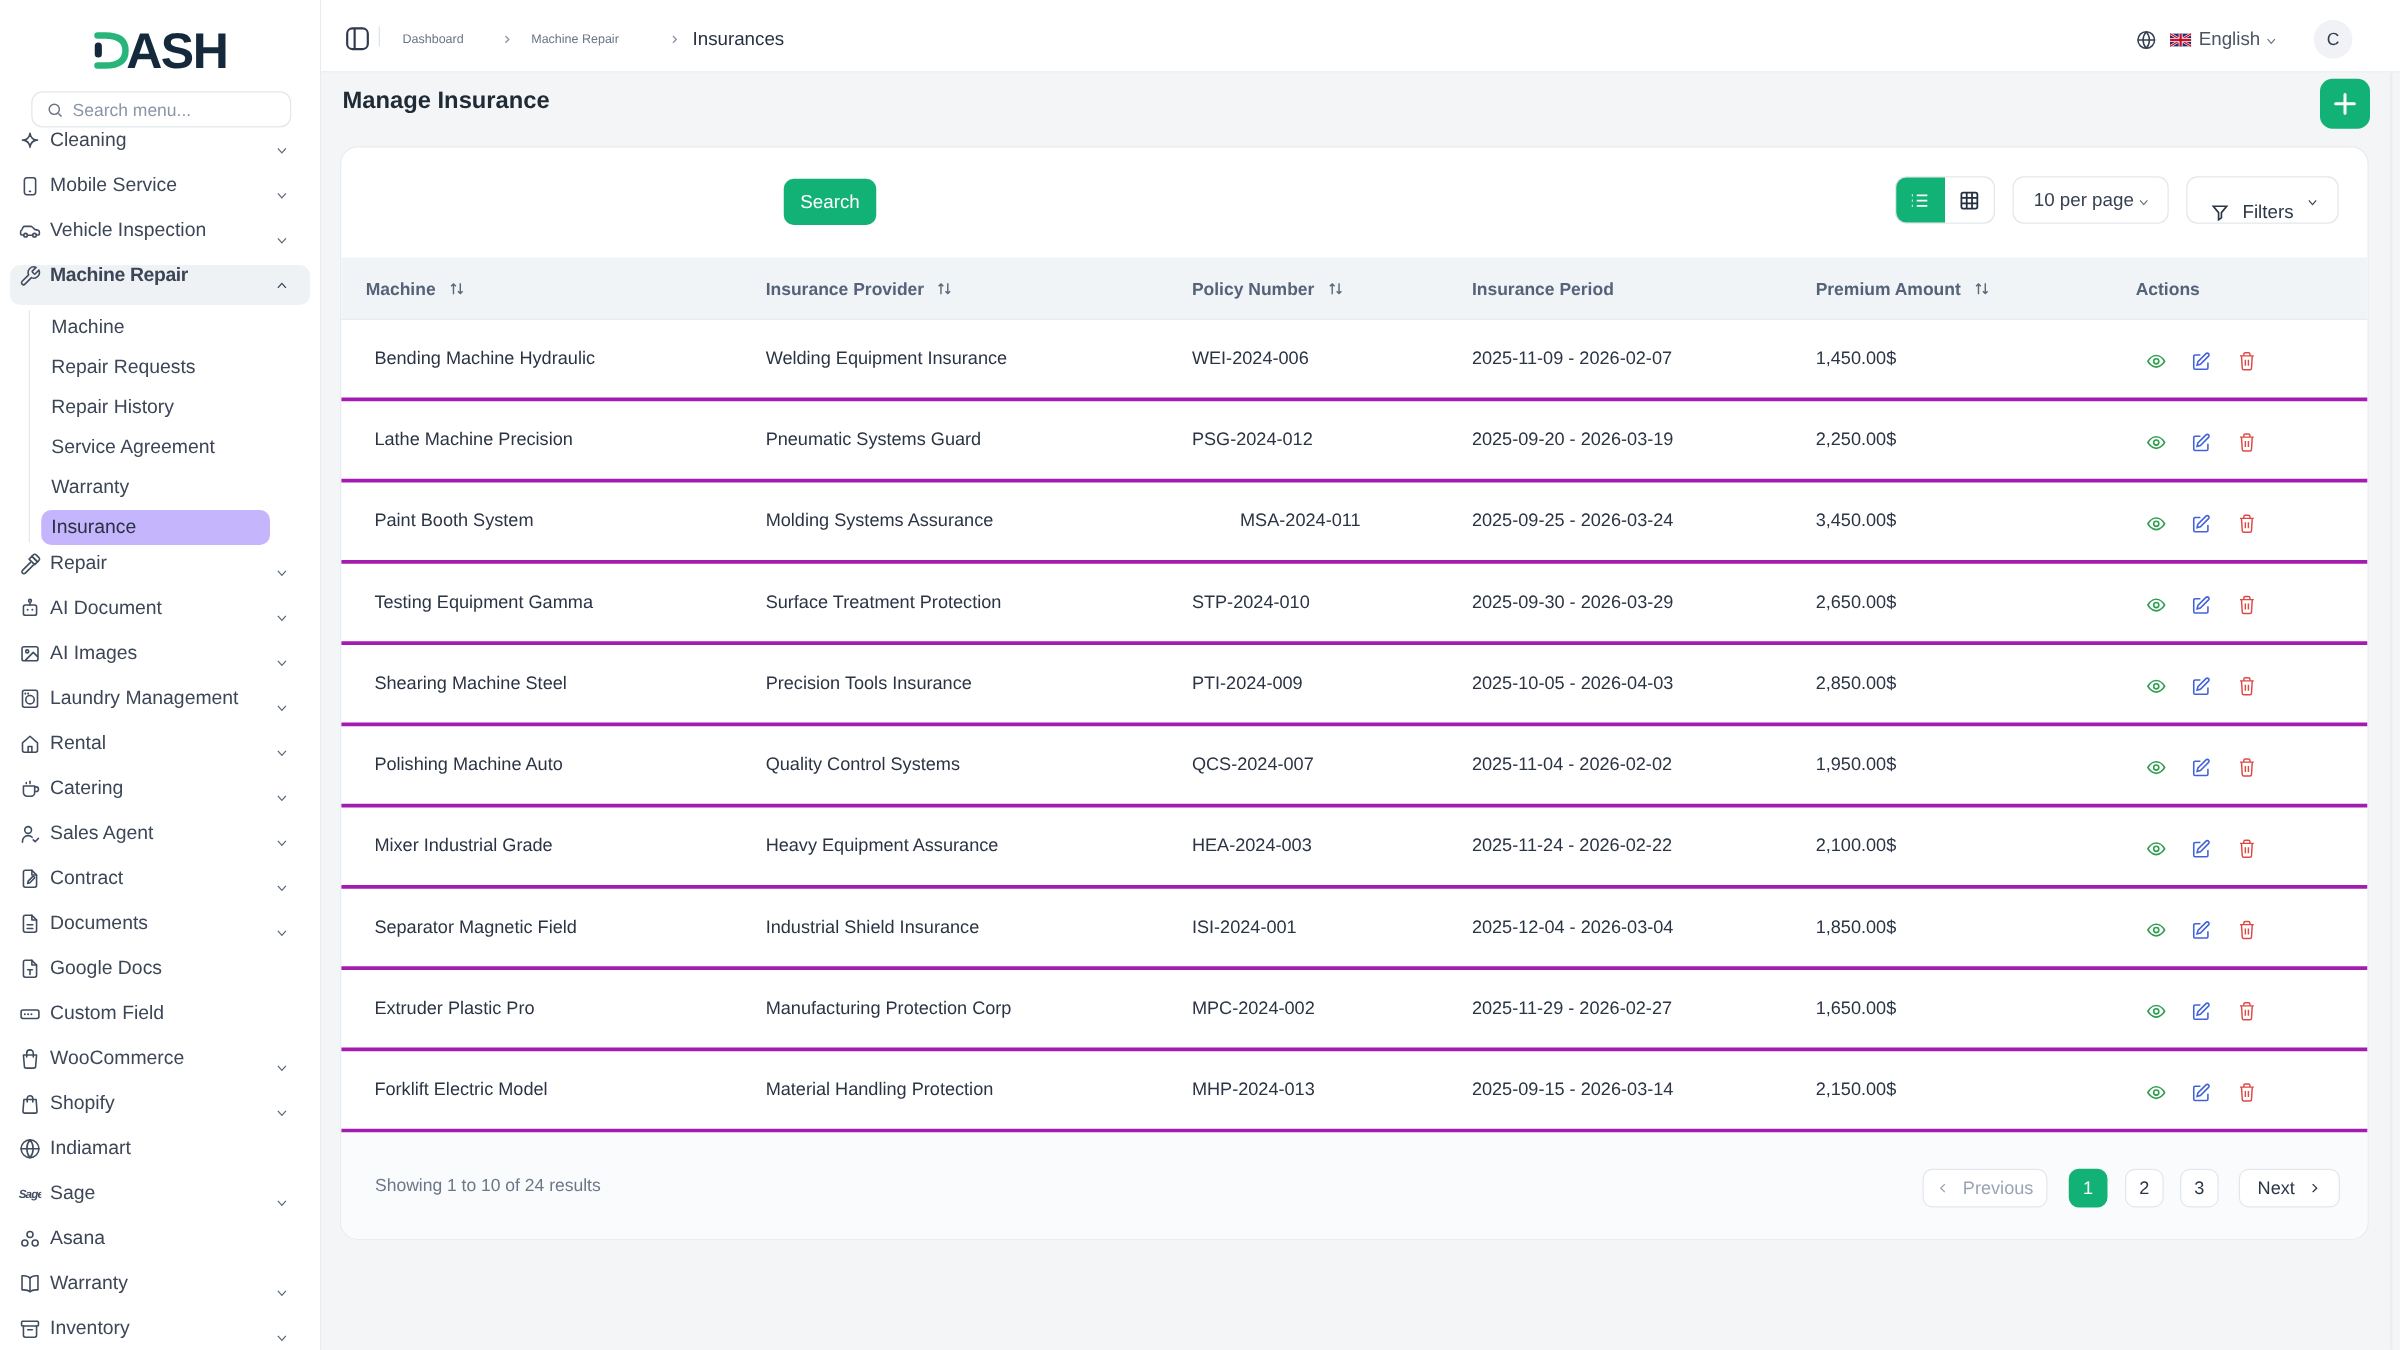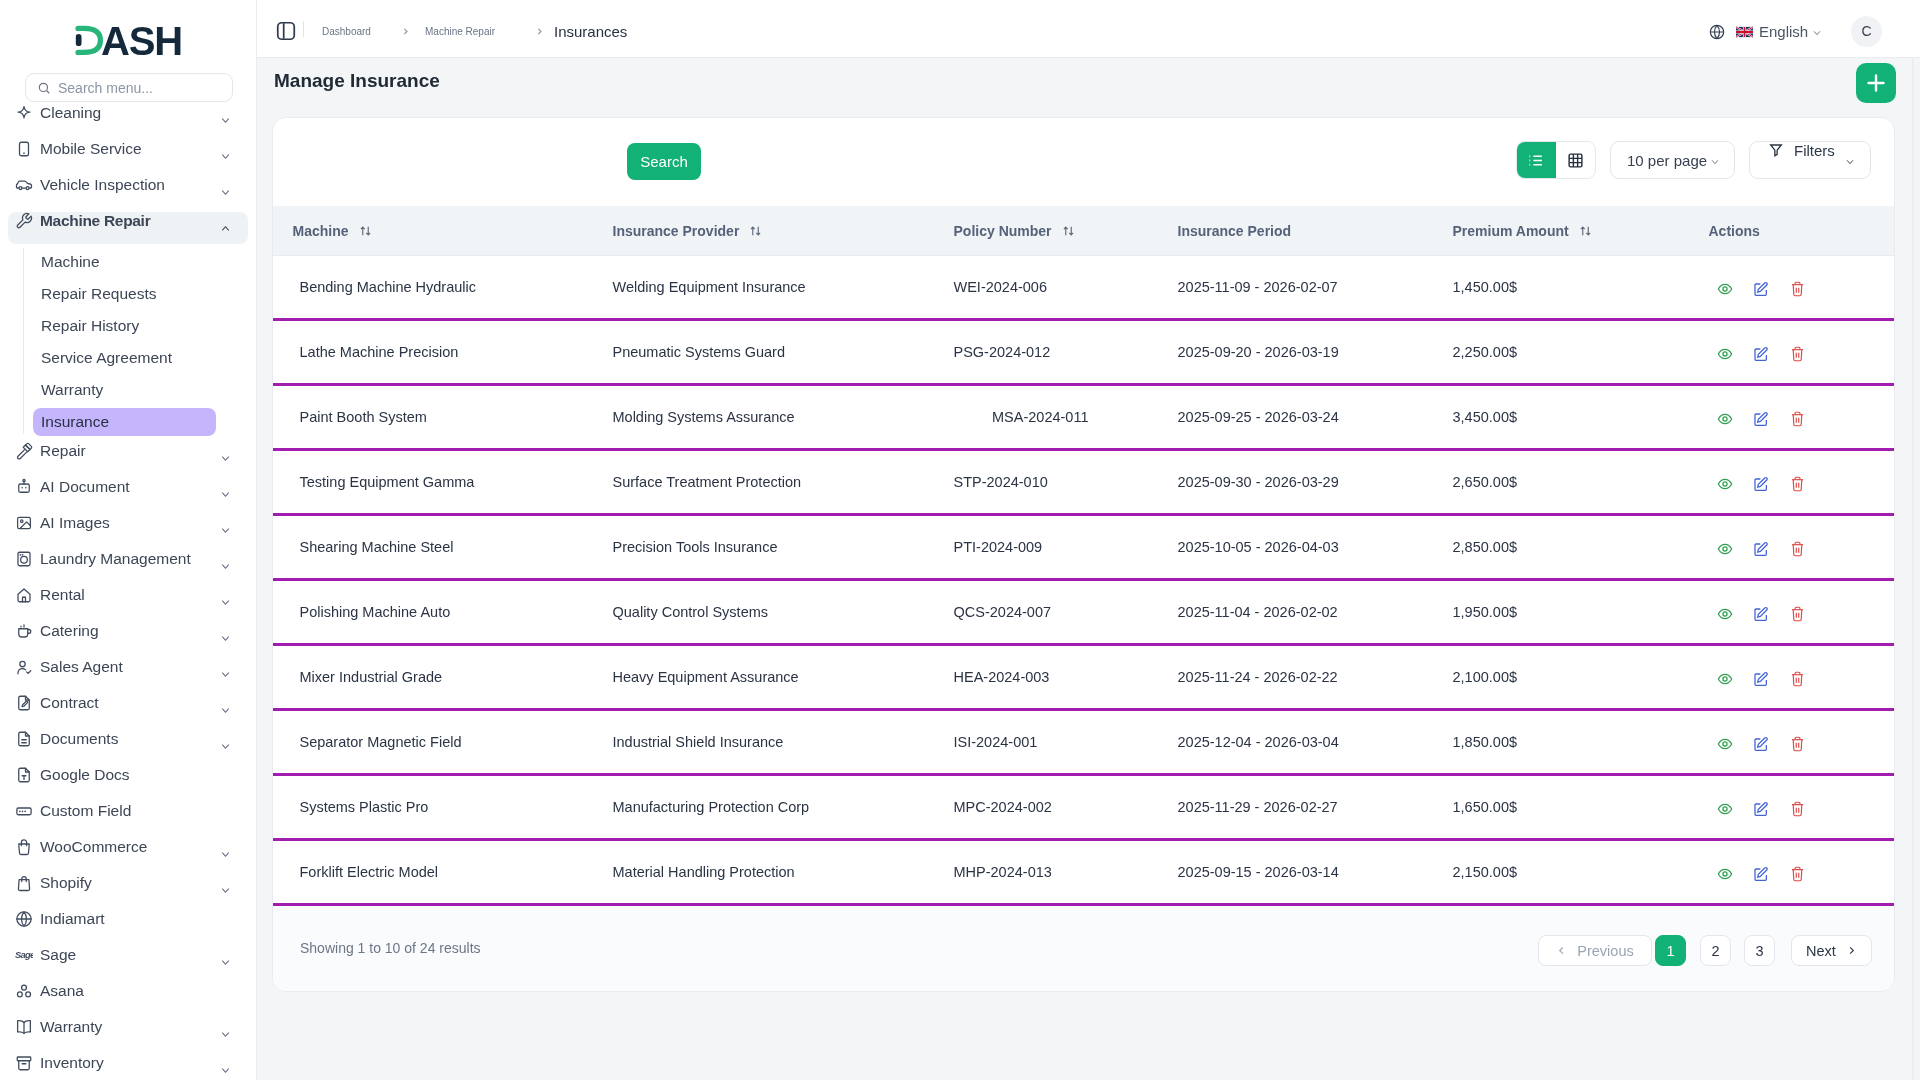--- a/index.html
+++ b/index.html
@@ -28,21 +28,21 @@
 .addbtn { position:absolute; left:1856px; top:63px; width:40px; height:40px; border-radius:10px; background:#12b176; }
 
 .card { position:absolute; left:272px; top:117px; width:1623px; height:875px; background:#fff; border:1px solid #e8ecf0; border-radius:14px; overflow:hidden; }
 .srchin { position:absolute; left:26px; top:25px; width:317px; height:37px; border:1px solid #e3e7ec; border-radius:8px; display:flex; align-items:center; padding-left:13px; font-size:15px; color:#8d98a9; }
 .srchin span { margin-left:10px; }
 .srchbtn { position:absolute; left:354px; top:25px; width:74px; height:37px; border-radius:8px; background:#12b176; color:#fff; font-size:15px; display:flex; align-items:center; justify-content:center; }
 .toggle { position:absolute; left:1243px; top:23px; width:80px; height:38px; border:1px solid #e3e7ec; border-radius:9px; background:#fff; display:flex; overflow:hidden; }
 .tog1 { width:40px; height:38px; background:#12b176; display:flex; align-items:center; justify-content:center; margin:-1px 0 0 -1px; border-radius:9px 0 0 9px; }
 .tog2 { width:40px; height:36px; display:flex; align-items:center; justify-content:center; }
 .perpage { position:absolute; left:1337px; top:23px; width:125px; height:38px; border:1px solid #e3e7ec; border-radius:9px; display:flex; align-items:center; font-size:15px; color:#374151; }
-.filters { position:absolute; left:1476px; top:23px; width:122px; height:38px; border:1px solid #e3e7ec; border-radius:9px; display:flex; align-items:flex-start; font-size:15px; color:#2b3646; }
+.filters { position:absolute; left:1476px; top:23px; width:122px; height:38px; border:1px solid #e3e7ec; border-radius:9px; display:flex; align-items:flex-end; font-size:15px; color:#2b3646; }
 
 .thead { position:absolute; left:0; top:88px; width:1621px; height:50px; background:#f1f4f7; border-bottom:1px solid #e8ecf0; font-size:14px; font-weight:bold; color:#55627a; }
 .thead span { position:absolute; top:17px; }
 .trow { position:absolute; left:0; width:1621px; height:65px; border-bottom:3px solid #a21caf; font-size:14.5px; color:#2b3444; }
 .trow span { position:absolute; top:23px; }
 .sorti { display:inline-block; width:15px; height:12px; vertical-align:-1px; margin-left:9px; }
 .acticons { position:absolute; top:24px; left:1436px; width:160px; }
 
 .tfoot { position:absolute; left:0; top:788px; width:1621px; height:85px; background:#fafbfd; }
 .showres { position:absolute; left:27px; top:33.5px; font-size:14px; color:#6b7787; }
@@ -482,21 +482,21 @@
           </svg>
           <svg width="15" height="16" viewBox="0 0 24 26" fill="none" stroke="#dc4a45" stroke-width="1.9" style="position:absolute;left:81px;top:1px">
             <path d="M3 6h18"></path>
             <path d="M8 6V4a2 2 0 0 1 2-2h4a2 2 0 0 1 2 2v2"></path>
             <path d="M5 6l1 16a2 2 0 0 0 2 2h8a2 2 0 0 0 2-2l1-16"></path>
             <path d="M10 11v8M14 11v8"></path>
           </svg>
         </div>
       </div>
       <div class="trow" style="top:658px">
-        <span style="left:26.5px">Systems Plastic Pro</span>
+        <span style="left:26.5px">Extruder Plastic Pro</span>
         <span style="left:339.5px">Manufacturing Protection Corp</span>
         <span style="left:680.5px">MPC-2024-002</span>
         <span style="left:904.5px">2025-11-29 - 2026-02-27</span>
         <span style="left:1179.5px">1,650.00$</span>
         <div class="acticons">
           <svg width="16" height="16" viewBox="0 0 24 24" fill="none" stroke="#2f9e4f" stroke-width="1.9" style="position:absolute;left:8px;top:1px">
             <path d="M2 12s3.8-7 10-7 10 7 10 7-3.8 7-10 7S2 12 2 12z"></path>
             <circle cx="12" cy="12" r="3.1"></circle>
           </svg>
           <svg width="16" height="16" viewBox="0 0 24 24" fill="none" stroke="#4263d8" stroke-width="1.9" style="position:absolute;left:44px;top:1px">
@@ -530,21 +530,21 @@
             <path d="M3 6h18"></path>
             <path d="M8 6V4a2 2 0 0 1 2-2h4a2 2 0 0 1 2 2v2"></path>
             <path d="M5 6l1 16a2 2 0 0 0 2 2h8a2 2 0 0 0 2-2l1-16"></path>
             <path d="M10 11v8M14 11v8"></path>
           </svg>
         </div>
       </div>
     </div>
   <div class="tfoot">
     <div class="showres">Showing 1 to 10 of 24 results</div>
-    <div class="pgbtn dis" style="left:1265px;width:114px"><svg style="margin-right:10px" width="11" height="11" viewBox="0 0 24 24" fill="none" stroke="#9aa4b4" stroke-width="2.4">
+    <div class="pgbtn dis" style="left:1265px;width:100px"><svg style="margin-right:10px" width="11" height="11" viewBox="0 0 24 24" fill="none" stroke="#9aa4b4" stroke-width="2.4">
           <path d="M15 5l-7 7 7 7"></path>
         </svg>Previous</div>
     <div class="pgbtn cur" style="left:1382px;width:31px">1</div>
     <div class="pgbtn" style="left:1427px;width:31px">2</div>
     <div class="pgbtn" style="left:1471px;width:31px">3</div>
     <div class="pgbtn" style="left:1518px;width:81px">Next<svg style="margin-left:10px" width="11" height="11" viewBox="0 0 24 24" fill="none" stroke="#2b3646" stroke-width="2.4">
           <path d="M9 5l7 7-7 7"></path>
         </svg></div>
   </div>
 </div>

